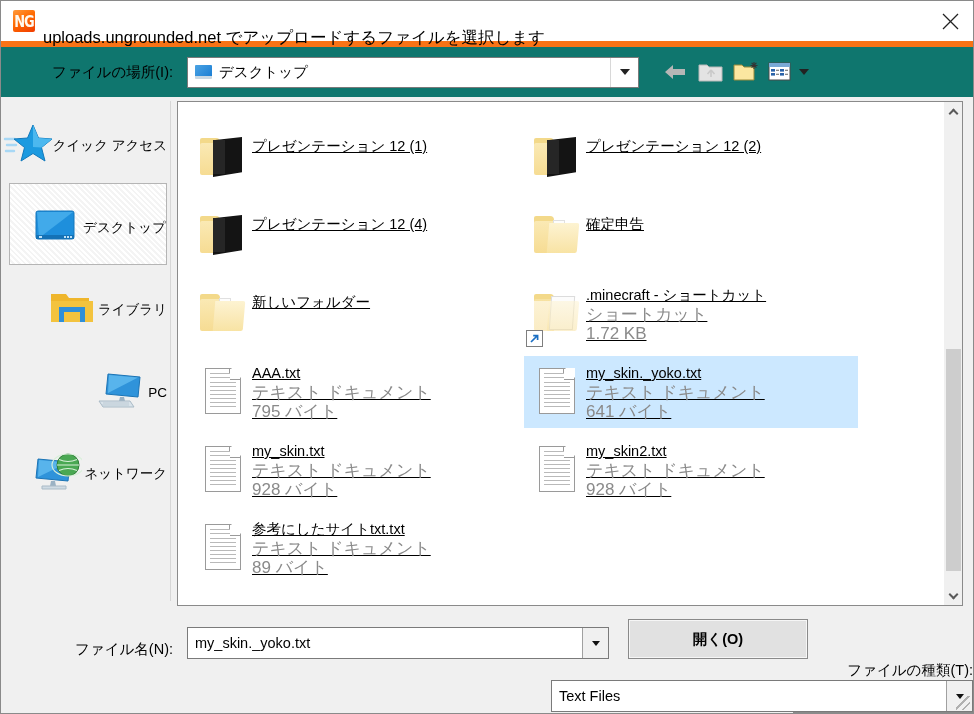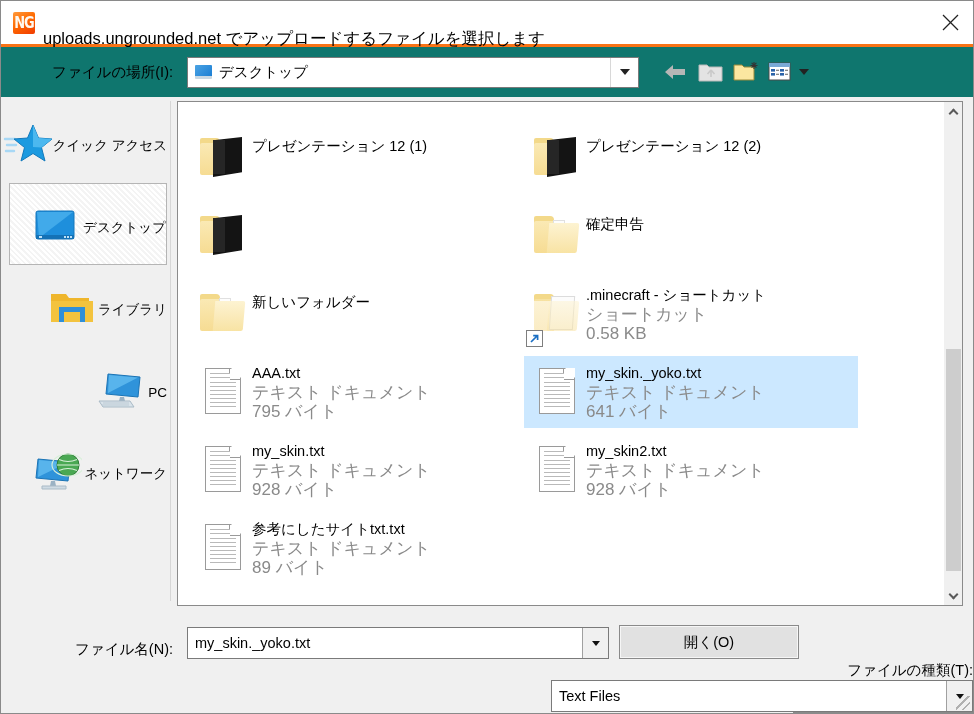--- a/index.html
+++ b/index.html
@@ -17,21 +17,21 @@
     background: #f0f0f0;
     border: 1px solid #8a8a8a;
     overflow: hidden;
   }
 
   
   .titlebar {
     position: absolute; left: 0; top: 0;
     width: 972px; height: 46px;
     background: #ffffff;
-    border-bottom: 3px solid #f97316;
+    border-bottom: 6px solid #f97316;
     display: flex; align-items: center;
   }
   .ng-icon {
     width: 22px; height: 22px;
     margin-left: 12px; margin-right: 8px;
     border-radius: 2px;
     background: linear-gradient(150deg, #ff9a3c 0%, #ff6a00 45%, #f03c02 100%);
     position: relative; flex: 0 0 auto;
     display: flex; align-items: center; justify-content: center;
   }
@@ -146,21 +146,21 @@
     overflow: hidden;
   }
   .listinner {
     position: absolute; left: 0; top: -62px;
     width: 766px;
   }
   .grid {
     display: grid;
     grid-template-columns: 334px 334px;
     grid-auto-rows: 78px;
-    padding-left: 12px; padding-top: 4px;
+    padding-left: 12px; padding-top: 4px; text-decoration: underline;
   }
   .fileitem {
     display: flex; align-items: flex-start;
     height: 72px; padding: 3px 4px 0 4px;
     position: relative;
   }
   .fileitem.selected { background: #cce8ff; }
   .fi-icon {
     width: 58px; height: 64px; flex: 0 0 auto;
     display: flex; align-items: center; justify-content: center;
@@ -328,28 +328,29 @@
     border-right: none; border-top: none; border-bottom: none;
     display: flex; align-items: center; justify-content: center;
   }
   .small-tri {
     width: 0; height: 0;
     border-left: 4px solid transparent;
     border-right: 4px solid transparent;
     border-top: 5px solid #111;
   }
   .dlg-btn {
-    margin-left: 10px;
-    width: 180px; height: 34px;
+    margin-left: 19px;
+    width: 180px; height: 40px;
     background: #e1e1e1;
     border: 1px solid #8a8a8a;
     box-shadow: inset 0 0 0 1px #f6f6f6;
     display: flex; align-items: center; justify-content: center;
     font-size: 14.5px; color: #000;
     cursor: default;
+    font-weight: bold;
   }
 
   .grip {
     position: absolute; right: 3px; bottom: 3px;
     width: 14px; height: 14px;
     background:
       linear-gradient(135deg, transparent 0 42%, #b0b0b0 42% 52%, transparent 52% 68%),
       linear-gradient(135deg, transparent 0 68%, #b0b0b0 68% 78%, transparent 78%);
   }
 </style>
@@ -549,20 +550,23 @@
 
         <div class="fileitem">
           <div class="fi-icon">
             <div class="folder door">
                 <div class="tab"></div>
                 <div class="body"></div>
                 <div class="door-dark"></div>
                 <div class="door-dark2"></div>
               </div>
           </div>
+          <div class="fi-text">
+              <div class="fi-name">プレゼンテーション 12 (4)</div>
+            </div>
         </div>
 
         <div class="fileitem">
           <div class="fi-icon">
             <div class="folder">
                 <div class="tab"></div>
                 <div class="body"></div>
                 <div class="papers"></div>
                 <div class="front"></div>
               </div>
@@ -596,21 +600,21 @@
               </div>
             <div class="sc-overlay">
               <svg width="11" height="11" viewBox="0 0 11 11">
                 <path d="M2 9 L8 3 M4.2 2.6 h4.4 v4.4" stroke="#1b6fc4" stroke-width="1.7" fill="none"></path>
               </svg>
             </div>
           </div>
           <div class="fi-text">
             <div class="fi-name">.minecraft - ショートカット</div>
             <div class="fi-type">ショートカット</div>
-            <div class="fi-size">0.58 KB</div>
+            <div class="fi-size">1.72 KB</div>
           </div>
         </div>
 
         <div class="fileitem with-meta">
           <div class="fi-icon">
             <div class="docicon">
                 <div class="corner"></div>
                 <div class="lines2"></div>
                 <div class="lines"></div>
               </div>

